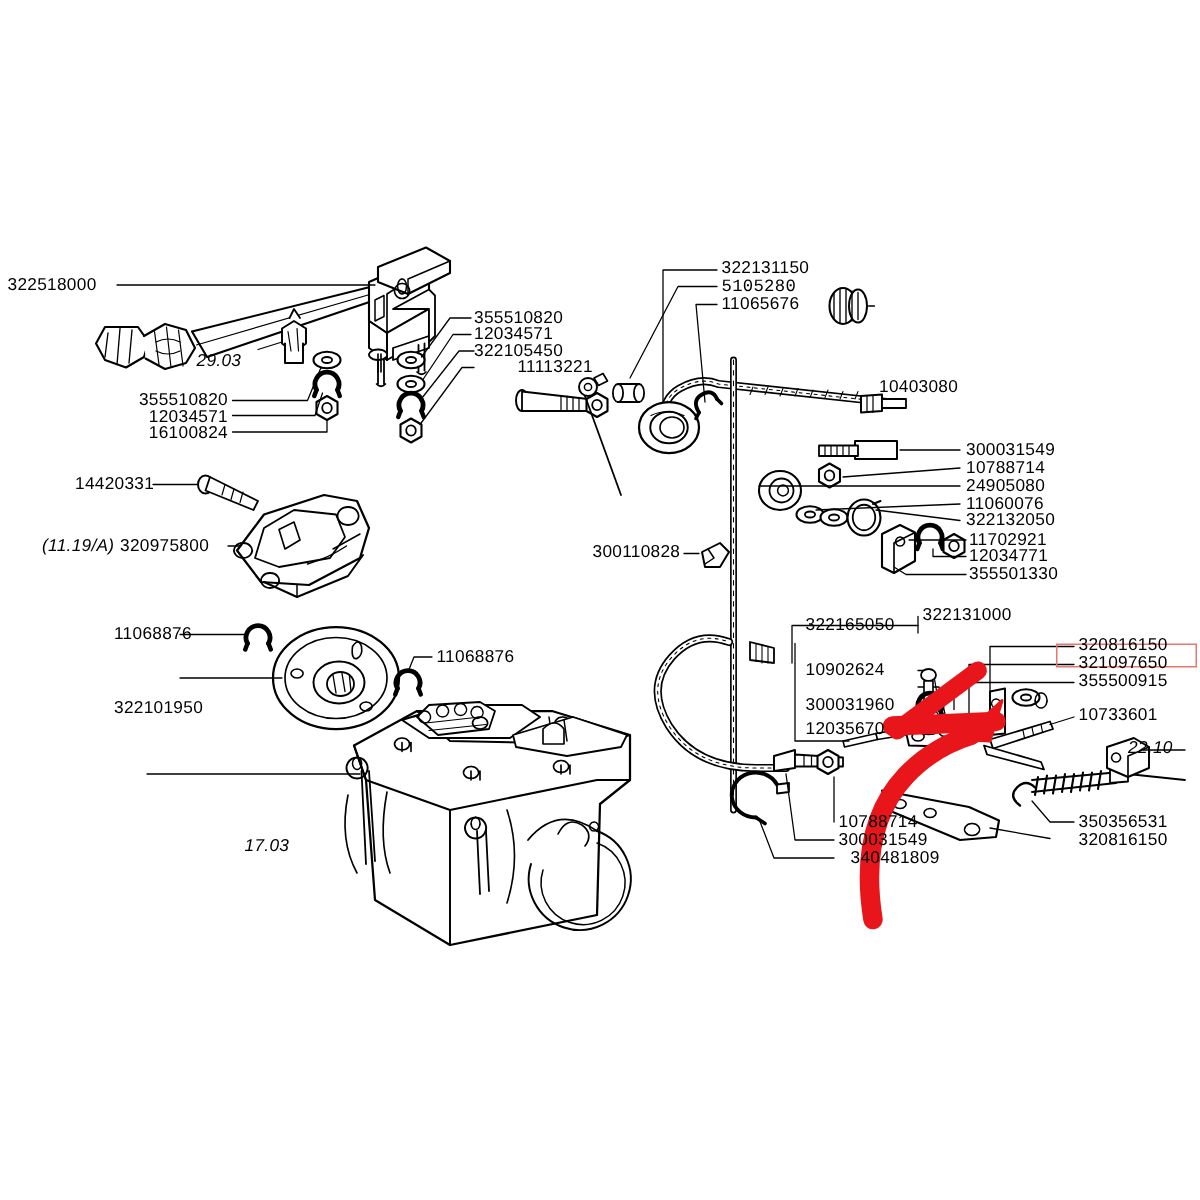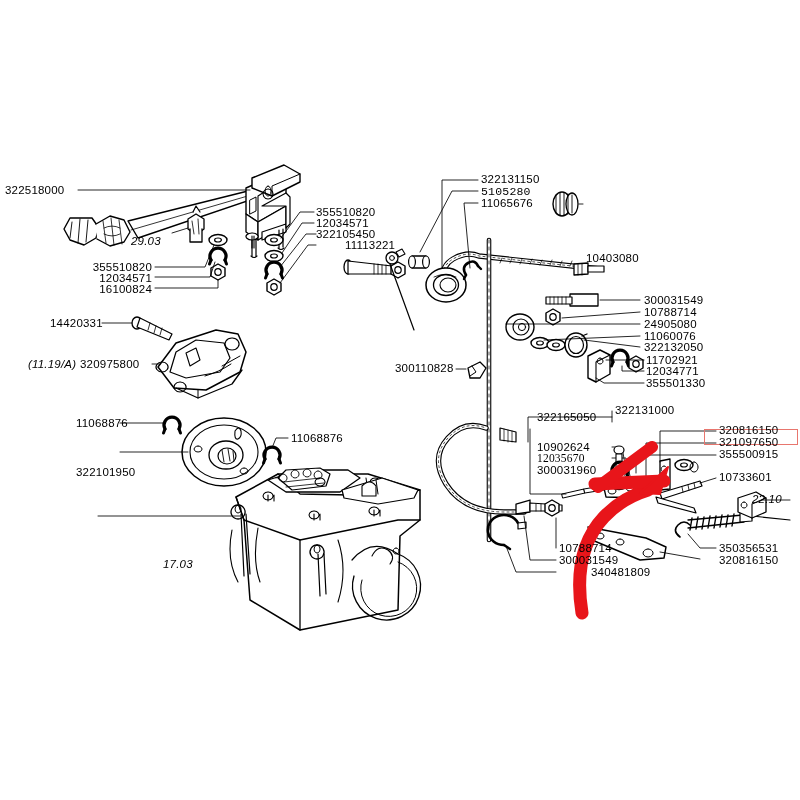--- a/index.html
+++ b/index.html
@@ -432,31 +432,31 @@
   <div class="lbl" style="left:80px;top:358px;">320975800</div>
   <div class="lbl" style="left:76px;top:417px;">11068876</div>
   <div class="lbl" style="left:76px;top:466px;">322101950</div>
   <div class="lbl" style="left:291px;top:432px;">11068876</div>
 
   <div class="lbl" style="left:395px;top:362px;">300110828</div>
 
   <div class="lbl" style="left:615px;top:404px;">322131000</div>
   <div class="lbl" style="left:537px;top:411px;">322165050</div>
   <div class="lbl" style="left:537px;top:441px;">10902624</div>
-  <div class="lbl" style="left:537px;top:452px;font-family:Liberation Serif, serif;">12035670</div>
+  <div class="lbl" style="left:537px;top:480px;">12035670</div>
   <div class="lbl" style="left:537px;top:464px;">300031960</div>
 
   <div class="lbl" style="left:719px;top:424px;">320816150</div>
   <div class="lbl" style="left:719px;top:436px;">321097650</div>
   <div class="lbl" style="left:719px;top:448px;">355500915</div>
   <div class="lbl" style="left:719px;top:471px;">10733601</div>
 
   <div class="lbl ital" style="left:752px;top:493px;">22.10</div>
   <div class="lbl" style="left:719px;top:542px;">350356531</div>
   <div class="lbl" style="left:719px;top:554px;">320816150</div>
 
   <div class="lbl" style="left:559px;top:542px;">10788714</div>
   <div class="lbl" style="left:559px;top:554px;">300031549</div>
-  <div class="lbl" style="left:591px;top:566px;">340481809</div>
+  <div class="lbl" style="left:567px;top:566px;">340481809</div>
 
   <div class="lbl ital" style="left:163px;top:518px;margin-top:40px;">17.03</div>
 
 </div>
 
 </body></html>

